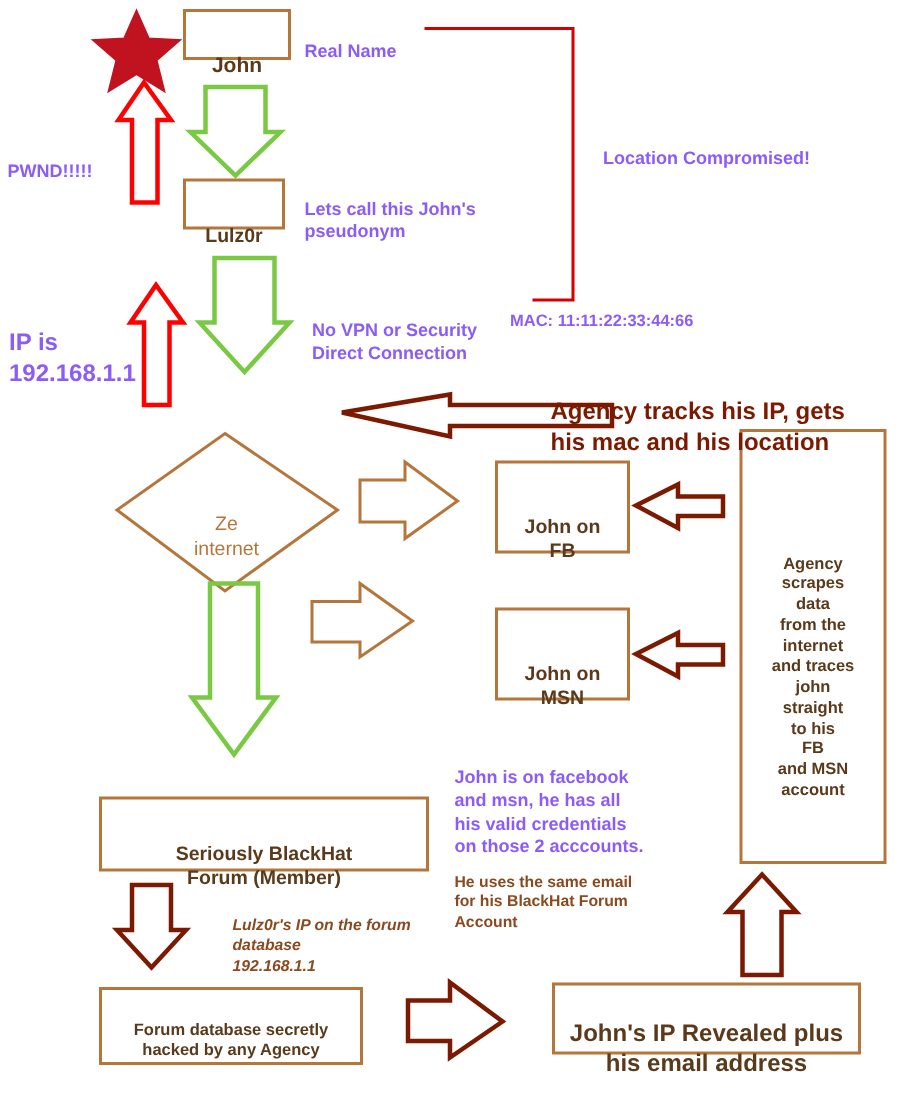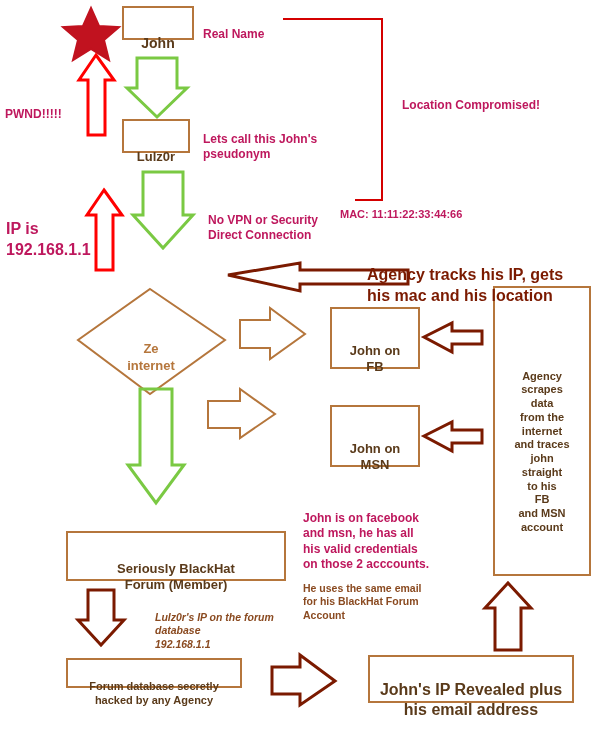--- a/index.html
+++ b/index.html
@@ -17,33 +17,33 @@
     border:2px solid #b5763c;
     display:flex;align-items:center;justify-content:center;
     text-align:center;
     color:#5a3a1a;
     font-weight:bold;
     background:transparent;
   }
   .box span{display:block;line-height:1.25;margin-top:42px;}
   .lbl{
     position:absolute;
-    color:#be185d;
+    color:#8b5cf6;
     font-weight:bold;
     font-size:11px;
     line-height:1.3;
     white-space:pre-line;
   }
   .lbl.brown{color:#8a4a20;}
   .lbl.dark{color:#7b1a00;}
   svg{position:absolute;left:0;top:0;overflow:visible;}
   .diamond-label{
     position:absolute;
     color:#b5763c;
-    font-weight:bold;
+    font-weight:normal;
     font-size:13px;
     text-align:center;
     line-height:1.25;
   }
 </style>
 </head>
 <body>
 
 <div class="canvas">
 
@@ -151,21 +151,21 @@
 FB
 and MSN
 account</span>
   </div>
 
   <div class="box" style="left:66px;top:531px;width:220px;height:50px;font-size:13px;white-space:pre-line;">
     <span>Seriously BlackHat
 Forum (Member)</span>
   </div>
 
-  <div class="box" style="left:66px;top:658px;width:176px;height:30px;font-size:11px;white-space:pre-line;">
+  <div class="box" style="left:66px;top:658px;width:176px;height:52px;font-size:11px;white-space:pre-line;align-items:flex-end;">
     <span>Forum database secretly
 hacked by any Agency</span>
   </div>
 
   <div class="box" style="left:368px;top:655px;width:206px;height:48px;font-size:16px;white-space:pre-line;">
     <span>John's IP Revealed plus
 his email address</span>
   </div>
 
   <div class="lbl" style="left:203px;top:11px;font-size:12px;">

